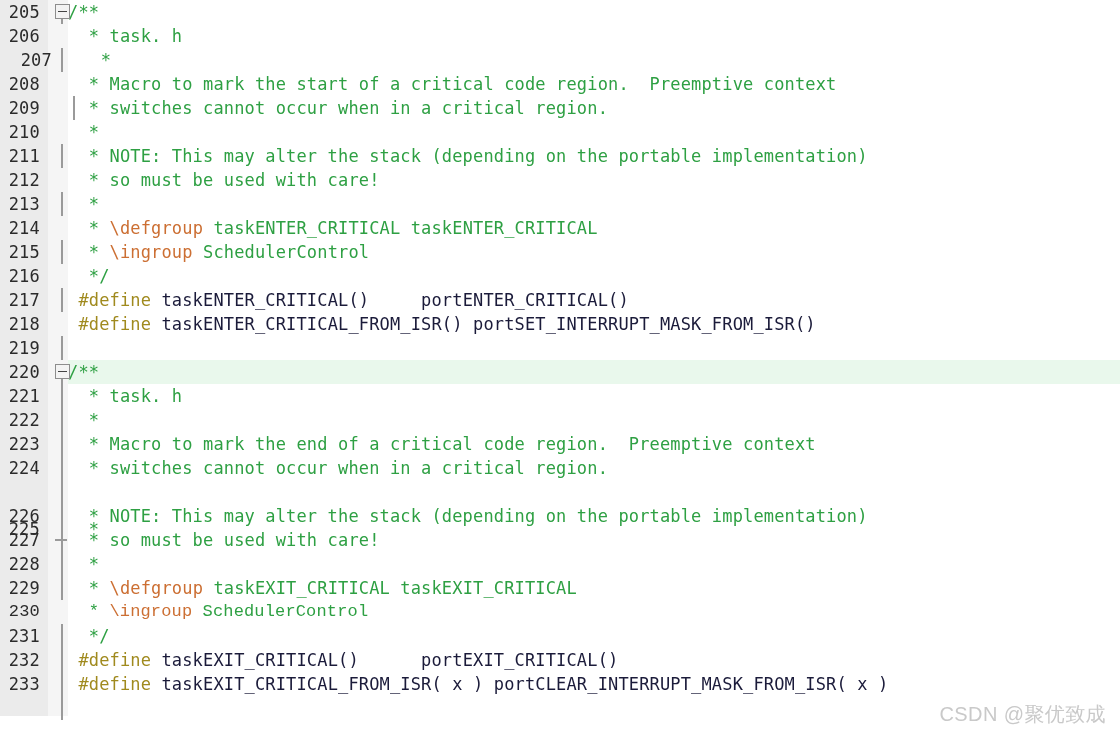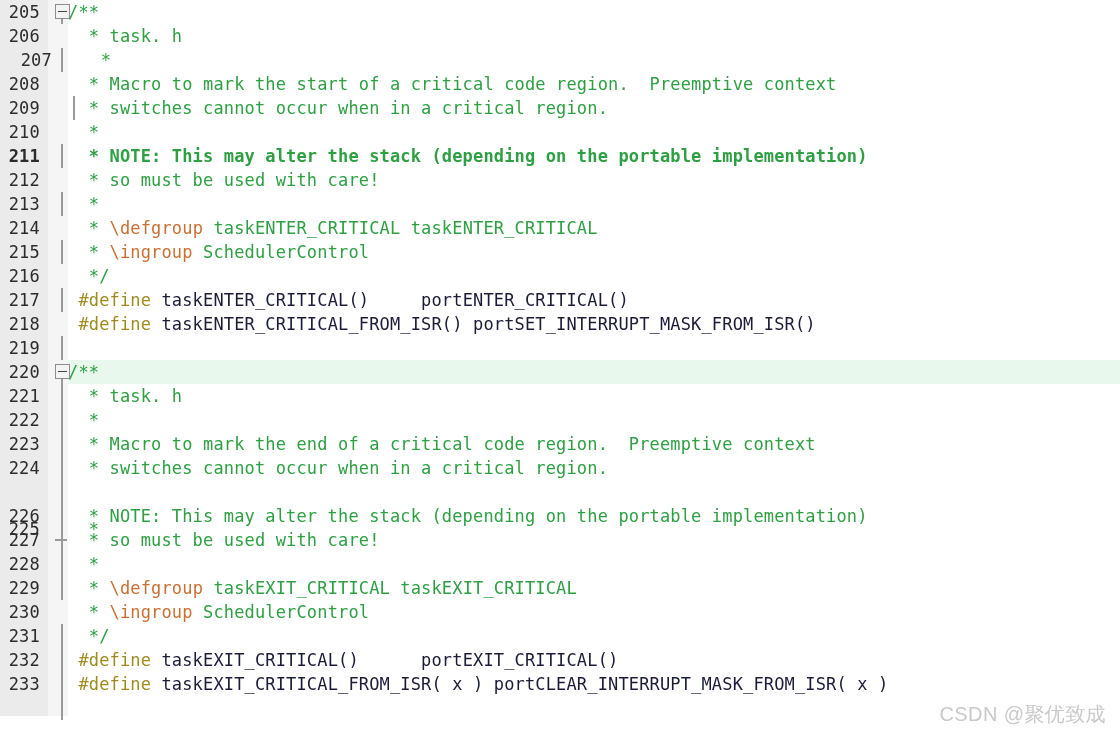--- a/index.html
+++ b/index.html
@@ -149,42 +149,42 @@
   <div class="gutter-strip" style="height: 716px;"></div>
 
   <div id="blocks-host">
       <div class="block" style="top: 0px; height: 360px;">
         <div class="row" style="top: 0px; position: absolute; left: 0px; width: 1120px;"><div class="lineno">205</div><div class="code"><span class="cmt">/**</span></div><div class="foldbox" style="top: 4px;"></div><div class="foldline" style="top: 19px; height: 5px;"></div></div>
         <div class="row" style="top: 24px; position: absolute; left: 0px; width: 1120px;"><div class="lineno">206</div><div class="code"><span class="cmt">  * task. h</span></div><div class="foldline" style="top: 24px; height: 24px;"></div></div>
         <div class="row" style="top: 48px; position: absolute; left: 12px; width: 1120px;"><div class="lineno">207</div><div class="code"><span class="cmt">  *</span></div><div class="foldline" style="top: 48px; height: 24px;"></div></div>
         <div class="row" style="top: 72px; position: absolute; left: 0px; width: 1120px;"><div class="lineno">208</div><div class="code"><span class="cmt">  * Macro to mark the start of a critical code region.  Preemptive context</span></div><div class="foldline" style="top: 72px; height: 24px;"></div></div>
         <div class="row" style="top: 96px; position: absolute; left: 0px; width: 1120px;"><div class="lineno">209</div><div class="code"><span class="cmt">  * switches cannot occur when in a critical region.</span></div><div class="foldline" style="top: 96px; height: 24px;"></div></div>
         <div class="row" style="top: 120px; position: absolute; left: 0px; width: 1120px;"><div class="lineno">210</div><div class="code"><span class="cmt">  *</span></div><div class="foldline" style="top: 120px; height: 24px;"></div></div>
-        <div class="row" style="top: 144px; position: absolute; left: 0px; width: 1120px; font-weight: bold;"><div class="lineno">211</div><div class="code"><span class="cmt">  * NOTE: This may alter the stack (depending on the portable implementation)</span></div><div class="foldline" style="top: 144px; height: 24px;"></div></div>
+        <div class="row" style="top: 144px; position: absolute; left: 0px; width: 1120px;"><div class="lineno">211</div><div class="code"><span class="cmt">  * NOTE: This may alter the stack (depending on the portable implementation)</span></div><div class="foldline" style="top: 144px; height: 24px;"></div></div>
         <div class="row" style="top: 168px; position: absolute; left: 0px; width: 1120px;"><div class="lineno">212</div><div class="code"><span class="cmt">  * so must be used with care!</span></div><div class="foldline" style="top: 168px; height: 24px;"></div></div>
         <div class="row" style="top: 192px; position: absolute; left: 0px; width: 1120px;"><div class="lineno">213</div><div class="code"><span class="cmt">  *</span></div><div class="foldline" style="top: 192px; height: 24px;"></div></div>
         <div class="row" style="top: 216px; position: absolute; left: 0px; width: 1120px;"><div class="lineno">214</div><div class="code"><span class="cmt">  * </span><span class="doxtag">\defgroup</span><span class="cmt"> taskENTER_CRITICAL taskENTER_CRITICAL</span></div><div class="foldline" style="top: 216px; height: 24px;"></div></div>
         <div class="row" style="top: 240px; position: absolute; left: 0px; width: 1120px;"><div class="lineno">215</div><div class="code"><span class="cmt">  * </span><span class="doxtag">\ingroup</span><span class="cmt"> SchedulerControl</span></div><div class="foldline" style="top: 240px; height: 24px;"></div></div>
         <div class="row" style="top: 264px; position: absolute; left: 0px; width: 1120px;"><div class="lineno">216</div><div class="code"><span class="cmt">  */</span></div><div class="foldline" style="top: 264px; height: 24px;"></div><div class="foldend" style="top: 275px;"></div></div>
         <div class="row" style="top: 288px; position: absolute; left: 0px; width: 1120px;"><div class="lineno">217</div><div class="code"><span class="pp"> #define </span><span class="ident">taskENTER_CRITICAL()     portENTER_CRITICAL()</span></div><div class="foldline" style="top: 288px; height: 24px;"></div></div>
         <div class="row" style="top: 312px; position: absolute; left: 0px; width: 1101px;"><div class="lineno">218</div><div class="code"><span class="pp"> #define </span><span class="ident">taskENTER_CRITICAL_FROM_ISR() portSET_INTERRUPT_MASK_FROM_ISR()</span></div><div class="foldline" style="top: 312px; height: 24px;"></div></div>
         <div class="row" style="top: 336px; position: absolute; left: 0px; width: 1120px;"><div class="lineno">219</div><div class="code"><span class="cmt"></span></div><div class="foldline" style="top: 336px; height: 24px;"></div></div>
       </div>
       <div class="block" style="top: 360px; height: 360px;">
         <div class="row highlight" style="top: 0px; position: absolute; left: 0px; width: 1120px;"><div class="rowbg"></div><div class="lineno">220</div><div class="code"><span class="cmt">/**</span></div><div class="foldbox" style="top: 4px;"></div><div class="foldline" style="top: 19px; height: 5px;"></div></div>
         <div class="row" style="top: 24px; position: absolute; left: 0px; width: 1120px;"><div class="lineno">221</div><div class="code"><span class="cmt">  * task. h</span></div><div class="foldline" style="top: 24px; height: 24px;"></div></div>
         <div class="row" style="top: 48px; position: absolute; left: 0px; width: 1120px;"><div class="lineno">222</div><div class="code"><span class="cmt">  *</span></div><div class="foldline" style="top: 48px; height: 24px;"></div></div>
         <div class="row" style="top: 72px; position: absolute; left: 0px; width: 1120px;"><div class="lineno">223</div><div class="code"><span class="cmt">  * Macro to mark the end of a critical code region.  Preemptive context</span></div><div class="foldline" style="top: 72px; height: 24px;"></div></div>
         <div class="row" style="top: 96px; position: absolute; left: 0px; width: 1120px;"><div class="lineno">224</div><div class="code"><span class="cmt">  * switches cannot occur when in a critical region.</span></div><div class="foldline" style="top: 96px; height: 24px;"></div></div>
         <div class="row" style="top: 120px; position: absolute; left: 0px; width: 1120px; margin-top: 37px;"><div class="lineno">225</div><div class="code"><span class="cmt">  *</span></div><div class="foldline" style="top: 120px; height: 24px;"></div></div>
         <div class="row" style="top: 144px; position: absolute; left: 0px; width: 1120px;"><div class="lineno">226</div><div class="code"><span class="cmt">  * NOTE: This may alter the stack (depending on the portable implementation)</span></div><div class="foldline" style="top: 144px; height: 24px;"></div></div>
         <div class="row" style="top: 168px; position: absolute; left: 0px; width: 1120px;"><div class="lineno">227</div><div class="code"><span class="cmt">  * so must be used with care!</span></div><div class="foldline" style="top: 168px; height: 24px;"></div></div>
         <div class="row" style="top: 192px; position: absolute; left: 0px; width: 1120px;"><div class="lineno">228</div><div class="code"><span class="cmt">  *</span></div></div>
         <div class="row" style="top: 216px; position: absolute; left: 0px; width: 1120px;"><div class="lineno">229</div><div class="code"><span class="cmt">  * </span><span class="doxtag">\defgroup</span><span class="cmt"> taskEXIT_CRITICAL taskEXIT_CRITICAL</span></div></div>
-        <div class="row" style="top: 240px; position: absolute; left: 0px; width: 1120px;"><div class="lineno">230</div><div class="code"><span class="cmt">  * </span><span class="doxtag">\ingroup</span><span class="cmt"> SchedulerControl</span></div></div>
+        <div class="row" style="top: 240px; position: absolute; left: 0px; width: 1120px; font-family: Liberation Mono, monospace;"><div class="lineno">230</div><div class="code"><span class="cmt">  * </span><span class="doxtag">\ingroup</span><span class="cmt"> SchedulerControl</span></div></div>
         <div class="row" style="top: 264px; position: absolute; left: 0px; width: 1120px;"><div class="lineno">231</div><div class="code"><span class="cmt">  */</span></div></div>
         <div class="row" style="top: 288px; position: absolute; left: 0px; width: 1120px;"><div class="lineno">232</div><div class="code"><span class="pp"> #define </span><span class="ident">taskEXIT_CRITICAL()      portEXIT_CRITICAL()</span></div></div>
         <div class="row" style="top: 312px; position: absolute; left: 0px; width: 1120px;"><div class="lineno">233</div><div class="code"><span class="pp"> #define </span><span class="ident">taskEXIT_CRITICAL_FROM_ISR( x ) portCLEAR_INTERRUPT_MASK_FROM_ISR( x )</span></div></div>
         <div class="row" style="top: 336px; position: absolute; left: 0px; width: 1120px;"><div class="lineno"></div><div class="code"><span class="cmt"></span></div></div>
       </div>
     </div>
 
   <div class="watermark">CSDN @聚优致成</div>
 </div>
 

